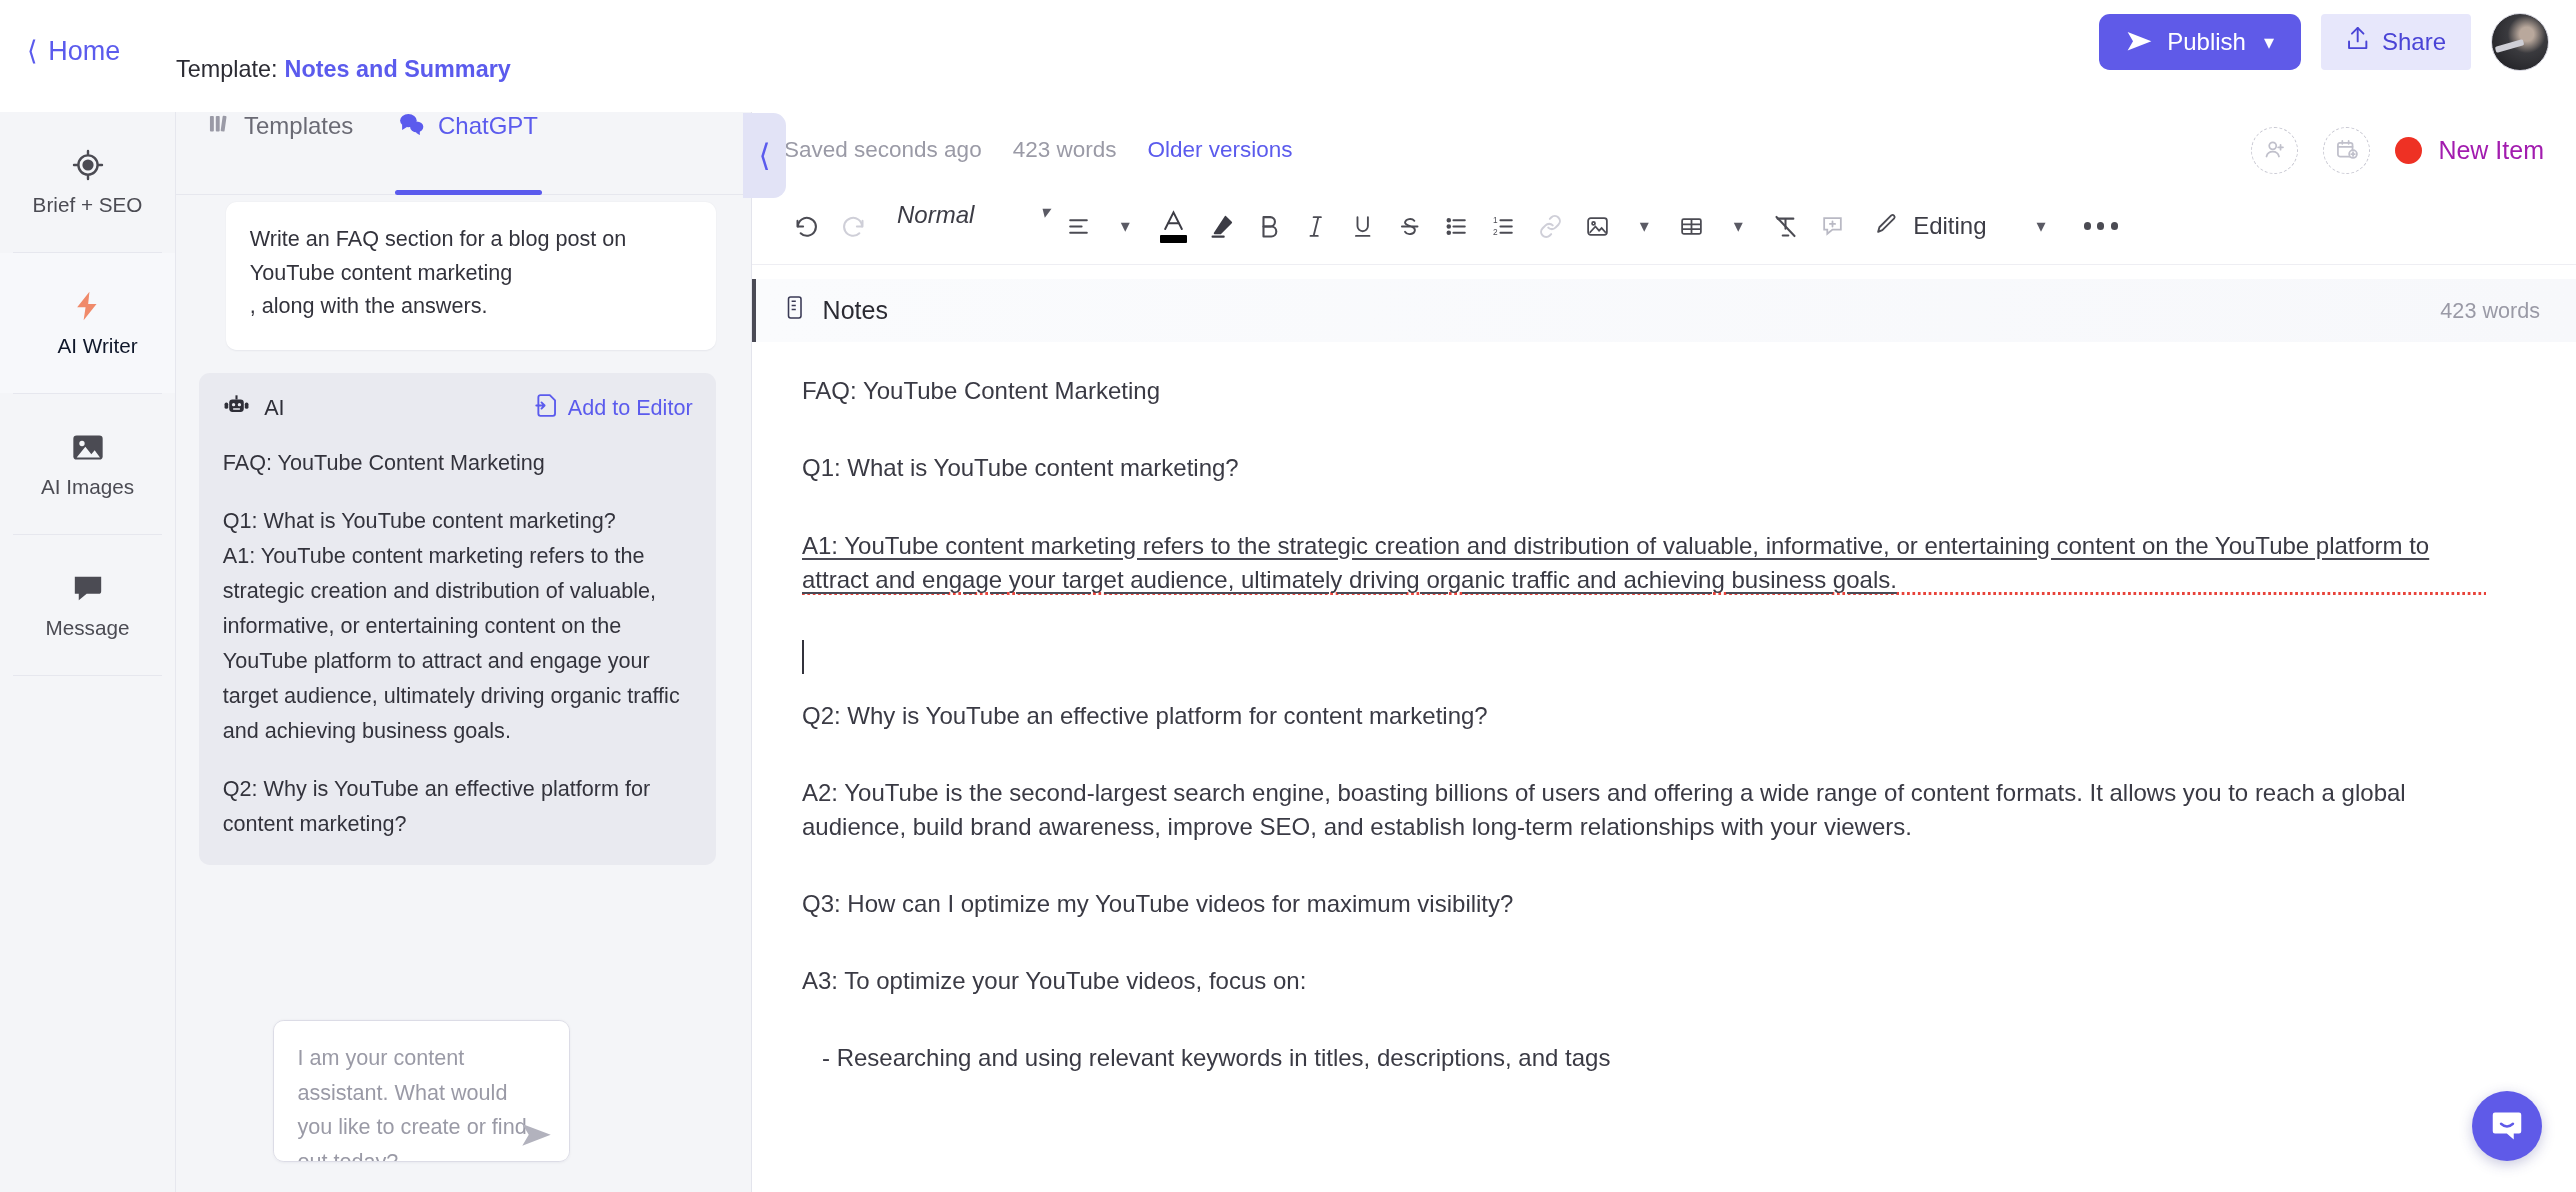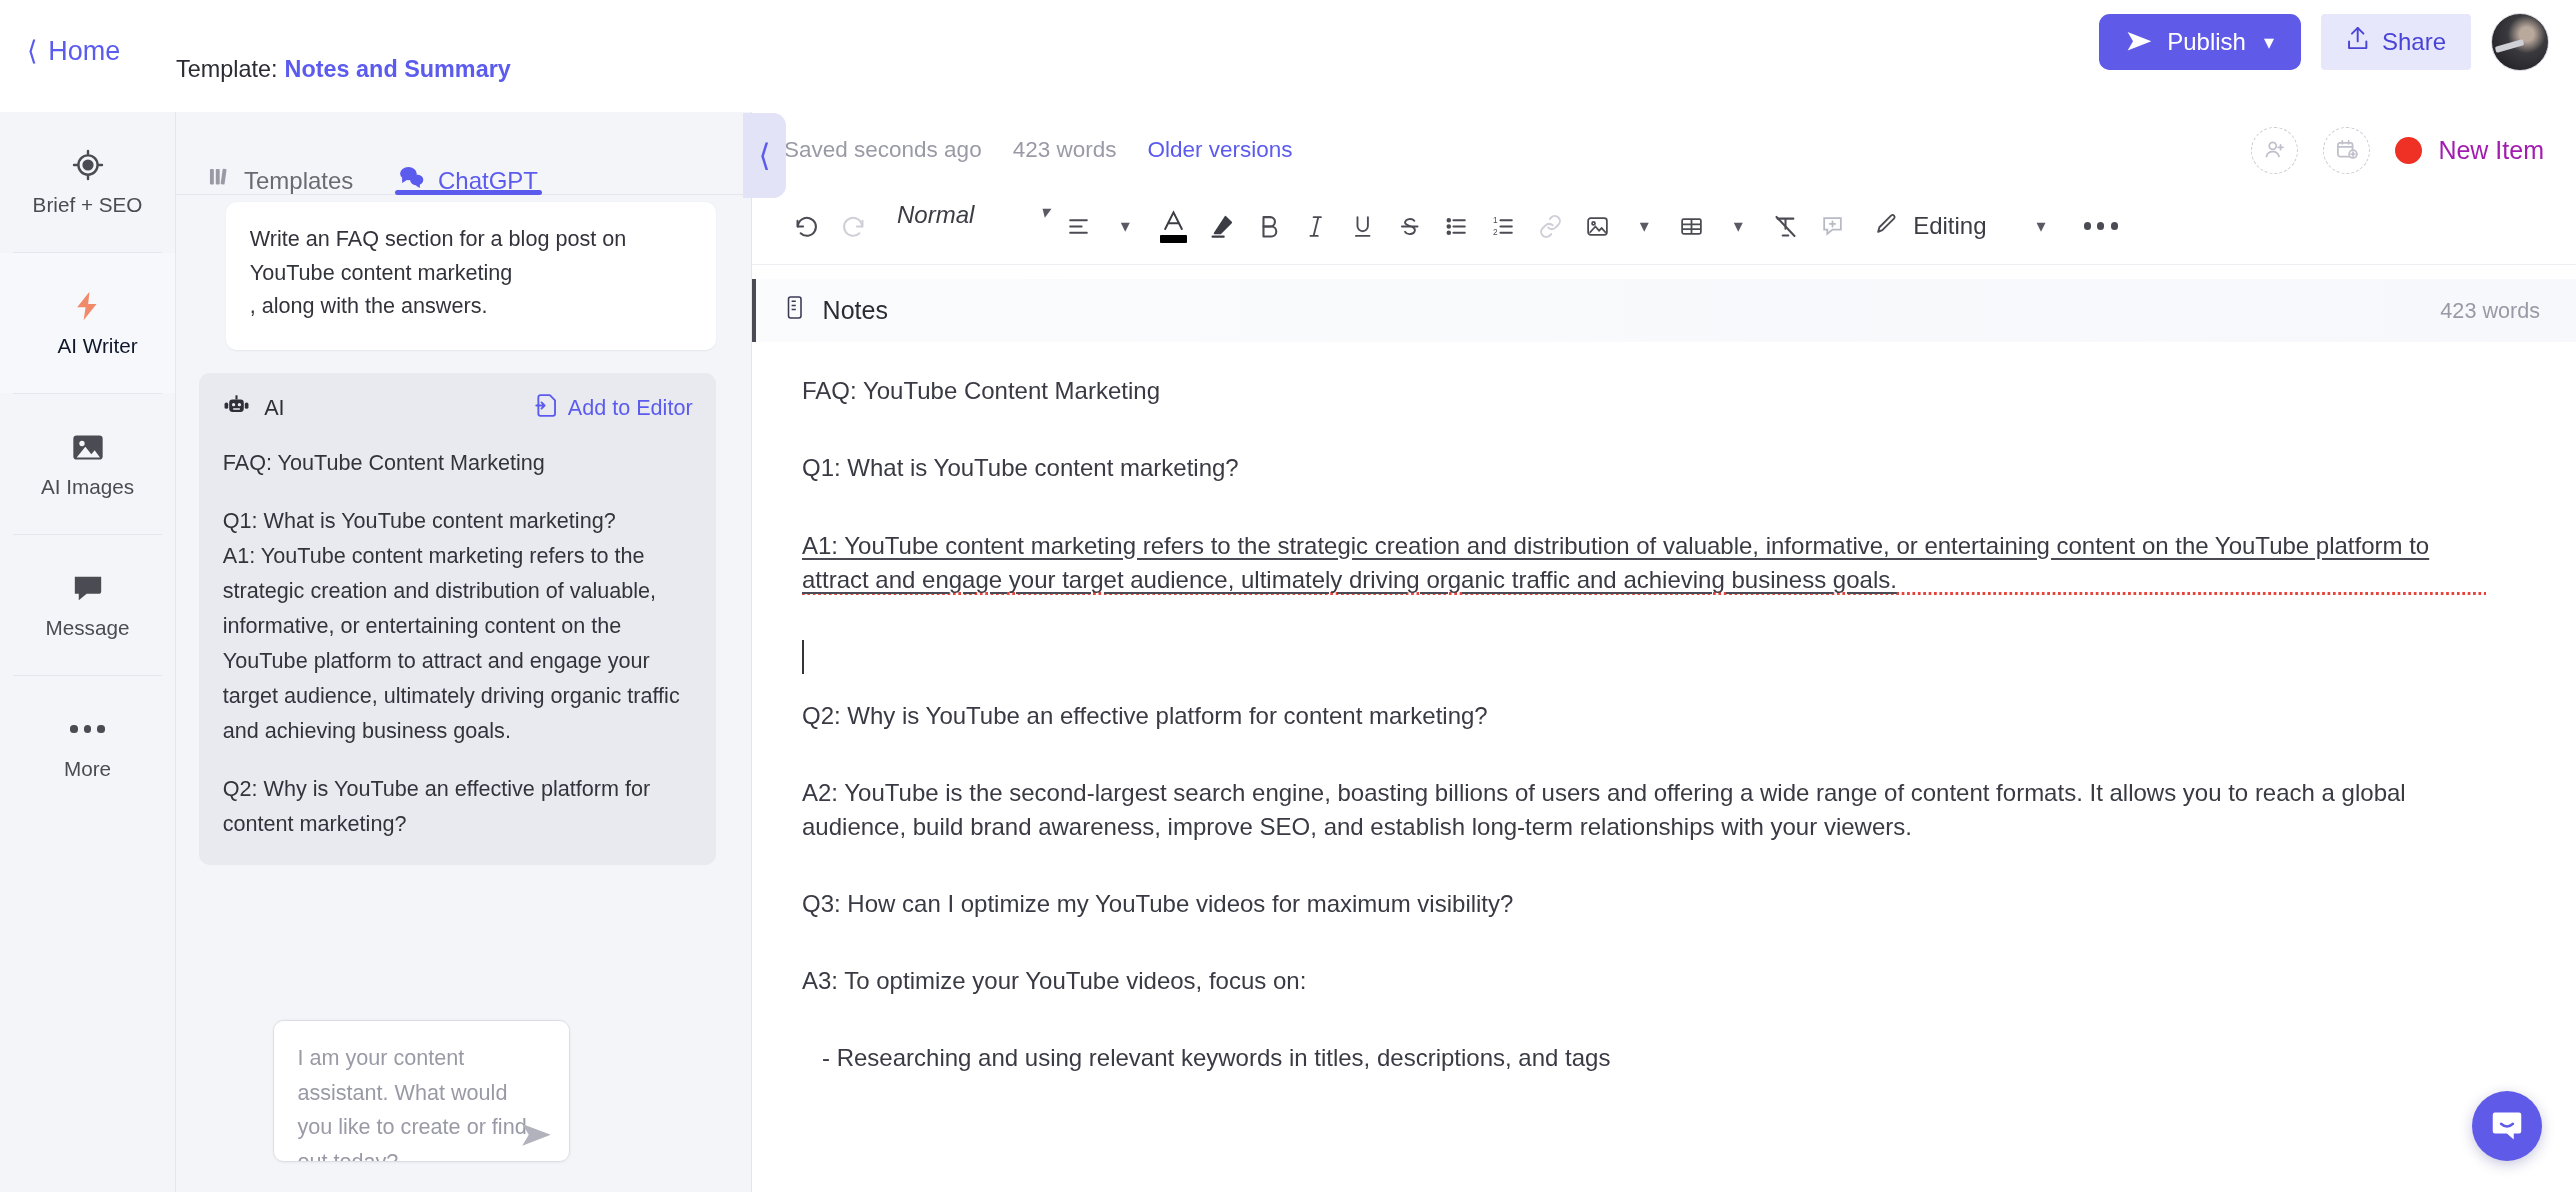--- a/index.html
+++ b/index.html
@@ -83,21 +83,21 @@
   .chatpanel {
     position: absolute; left: 176px; top: 112px; width: 576px; height: 1081px;
     background: #f4f5f8; border-right: 0.9px solid #e3e4ec;
   }
   .chat-tabs {
     height: 83px; display: flex; align-items: center; gap: 45px;
     padding-left: 32px; border-bottom: 0.9px solid #e6e7ee;
     background: #f4f5f8;
   }
   .chat-tab {
-    display: flex; align-items: flex-end; gap: 12.6px;
+    display: flex; align-items: flex-start; gap: 12.6px;
     font-size: 24px; color: #6a6a74; cursor: pointer;
     height: 83px; position: relative;
   }
   .chat-tab.active { color: #5b5bed; }
   .chat-tab.active::after {
     content:""; position:absolute; left:-3.6px; right:-3.6px; bottom:0;
     height: 4.5px; background:#5b5bed; border-radius:2.7px;
   }
   .chat-scroll {
     position: absolute; left:0; top:83px; width:576px; height:998px;
@@ -329,30 +329,20 @@
     <div class="rail-item">
       <span class="rail-ico">
         <svg width="32" height="29" viewBox="0 0 24 22" fill="#4b4b53">
           <path d="M2 2 h20 a0 0 0 0 1 0 0 v11 a2 2 0 0 1 -2 2 h-9 l-6 5 v-5 h-3 a0 0 0 0 1 0 0 z"></path>
         </svg>
       </span>
       <span class="rail-label">Message</span>
     </div>
     <div class="rail-sep"></div>
 
-    <div class="rail-item">
-      <span class="rail-ico">
-        <span class="dots-ico">
-            <i></i>
-            <i></i>
-            <i></i>
-          </span>
-      </span>
-      <span class="rail-label">More</span>
-    </div>
   </div>
 
   <div class="chatpanel">
 
     <div class="chat-tabs">
       <div class="chat-tab">
         <span>
           <svg width="23.4" height="23.4" viewBox="0 0 24 24" fill="#9a9aa6">
             <rect x="2" y="4" width="4" height="16" rx="1"></rect>
             <rect x="8" y="4" width="4" height="16" rx="1"></rect>

